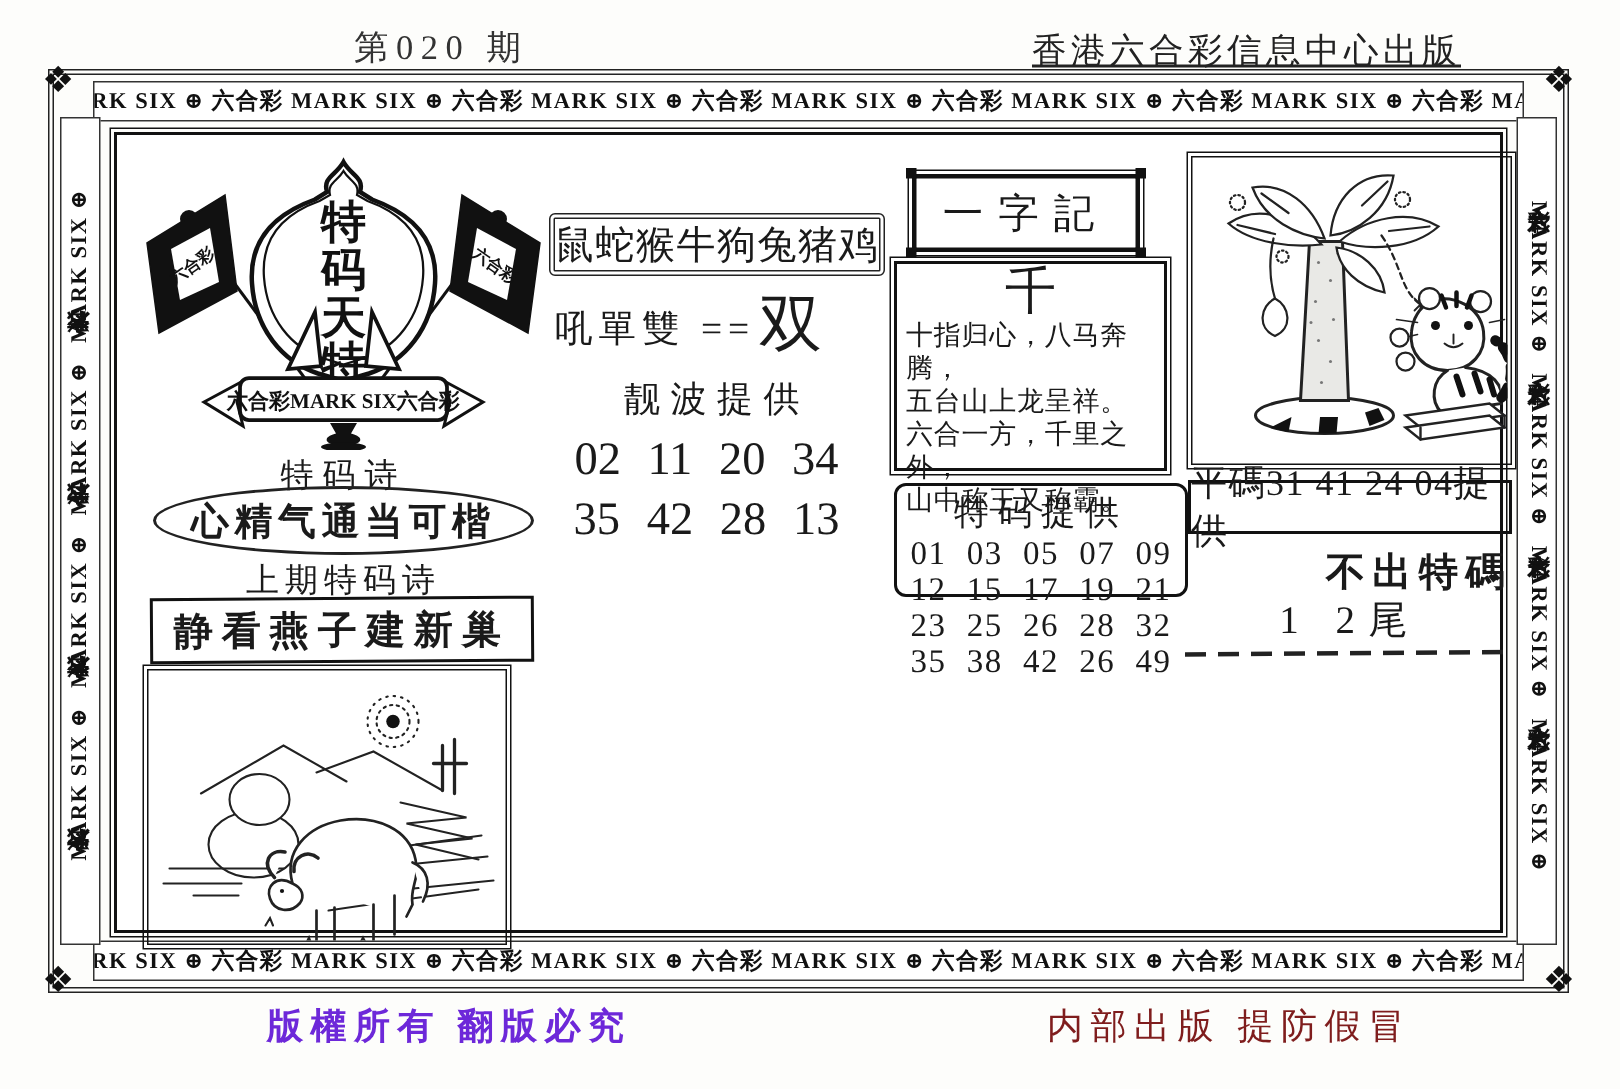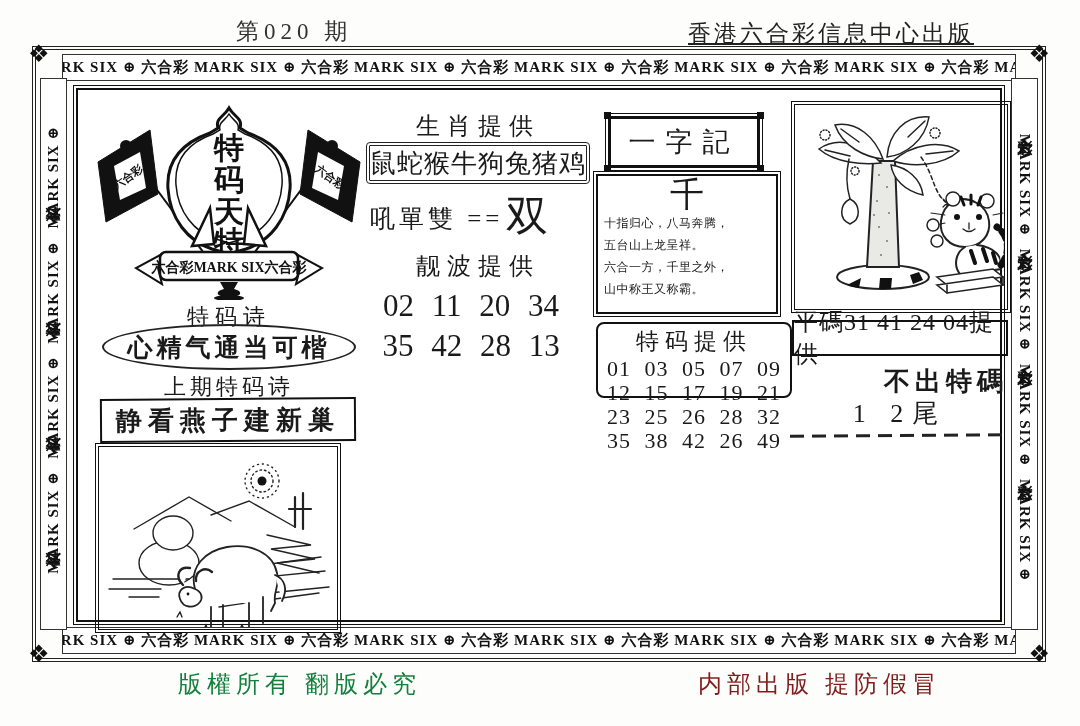--- a/index.html
+++ b/index.html
@@ -4,21 +4,21 @@
 <style>
   html,body{margin:0;padding:0;background:#f4f4f2;}
   .sheet{
     position:relative;width:1080px;height:726px;background:#fdfdfb;
     font-family:"Liberation Serif","DejaVu Serif",serif;color:#1a1a1a;overflow:hidden;padding-left:32px;
   }
   .abs{position:absolute;}
   
   .issue{left:236px;top:16px;font-size:23px;letter-spacing:5px;color:#333;}
   .publisher{left:688px;top:18px;font-size:23px;letter-spacing:3px;color:#222;text-decoration:underline;}
-  .footer-left{left:178px;top:668px;font-size:24px;letter-spacing:5px;color:#15803d;}
+  .footer-left{left:178px;top:668px;font-size:24px;letter-spacing:5px;color:#6d28d9;font-weight:bold;}
   .footer-right{left:698px;top:668px;font-size:24px;letter-spacing:5px;color:#7f1d1d;}
   
   .frame{left:32px;top:46px;width:1014px;height:616px;border:1px solid #222;padding:2px;box-sizing:border-box;}
   .frame-in{position:relative;width:100%;height:100%;border:1px solid #222;box-sizing:border-box;}
   .band{position:absolute;overflow:hidden;white-space:nowrap;font-weight:bold;
         font-size:15px;letter-spacing:1px;color:#111;background:#fff;
         border:1px solid #333;display:flex;align-items:center;justify-content:center;}
   .band-top{left:26px;right:26px;top:4px;height:25px;}
   .band-bottom{left:26px;right:26px;bottom:4px;height:25px;}
   .band-left,.band-right{top:28px;bottom:28px;width:25px;}
@@ -49,21 +49,21 @@
   .waves-head{left:300px;top:160px;width:200px;text-align:center;font-size:24px;letter-spacing:7px;}
   .waves-row1{left:288px;top:198px;width:210px;text-align:center;font-size:31px;word-spacing:10px;}
   .waves-row2{left:288px;top:238px;width:210px;text-align:center;font-size:31px;word-spacing:10px;}
   
   .oneword-box{left:530px;top:26px;width:146px;height:46px;border:3px solid #111;outline:1px solid #111;outline-offset:2px;
         display:flex;align-items:center;justify-content:center;font-size:27px;letter-spacing:10px;}
   .nub{position:absolute;width:7px;height:7px;background:#111;}
   .n-tl{left:-7px;top:-7px;}.n-tr{right:-7px;top:-7px;}.n-bl{left:-7px;bottom:-7px;}.n-br{right:-7px;bottom:-7px;}
   .word-box{left:518px;top:84px;width:182px;height:140px;border:2px solid #111;outline:1px solid #111;outline-offset:2px;box-sizing:border-box;padding:2px 6px;}
   .word-big{text-align:center;font-size:34px;line-height:34px;}
-  .word-poem{font-size:12px;line-height:22px;letter-spacing:0.5px;}
+  .word-poem{font-size:18px;line-height:22px;letter-spacing:0.5px;}
   
   .special-box{left:518px;top:232px;width:196px;height:76px;border:2px solid #111;border-radius:8px;box-sizing:border-box;text-align:center;}
   .special-head{font-size:23px;letter-spacing:6px;margin-top:2px;}
   .special-row{font-size:22px;line-height:24px;word-spacing:7px;letter-spacing:1px;}
   
   .tiger-box{left:716px;top:14px;width:212px;height:204px;border:1px solid #111;outline:1px solid #111;outline-offset:2px;}
   .flat-box{left:714px;top:230px;width:216px;height:36px;border:2px solid #111;box-sizing:border-box;
         display:flex;align-items:center;justify-content:center;font-size:24px;letter-spacing:1px;}
   .no-special{left:714px;top:274px;width:216px;text-align:right;font-size:26px;font-weight:bold;letter-spacing:5px;}
   .tail{left:714px;top:306px;width:216px;text-align:center;font-size:26px;letter-spacing:9px;}
@@ -182,21 +182,20 @@
               <circle cx="89" cy="147" r="1.4" fill="#111" stroke="none"></circle>
               <path d="M112,160 v22 M124,158 v24 M150,156 v24 M164,150 v26"></path>
               <path d="M176,128 c10,4 13,14 7,26"></path>
             </g>
             <g>
               <path d="M104,184 l3,-6 l2,6 M112,186 l3,-5 M140,184 l3,-6 l3,6 M78,170 l3,-5 l2,5"></path>
             </g>
           </svg>
         </div>
 
-        <div class="abs zodiac-head">生肖提供</div>
         <div class="abs animals-box">鼠蛇猴牛狗兔猪鸡</div>
         <div class="abs oddeven-label">吼單雙 ==</div>
         <div class="abs oddeven-value">双</div>
         <div class="abs waves-head">靓波提供</div>
         <div class="abs waves-row1">02 11 20 34</div>
         <div class="abs waves-row2">35 42 28 13</div>
 
         <div class="abs oneword-box">
           <span class="nub n-tl"></span>
           <span class="nub n-tr"></span>

